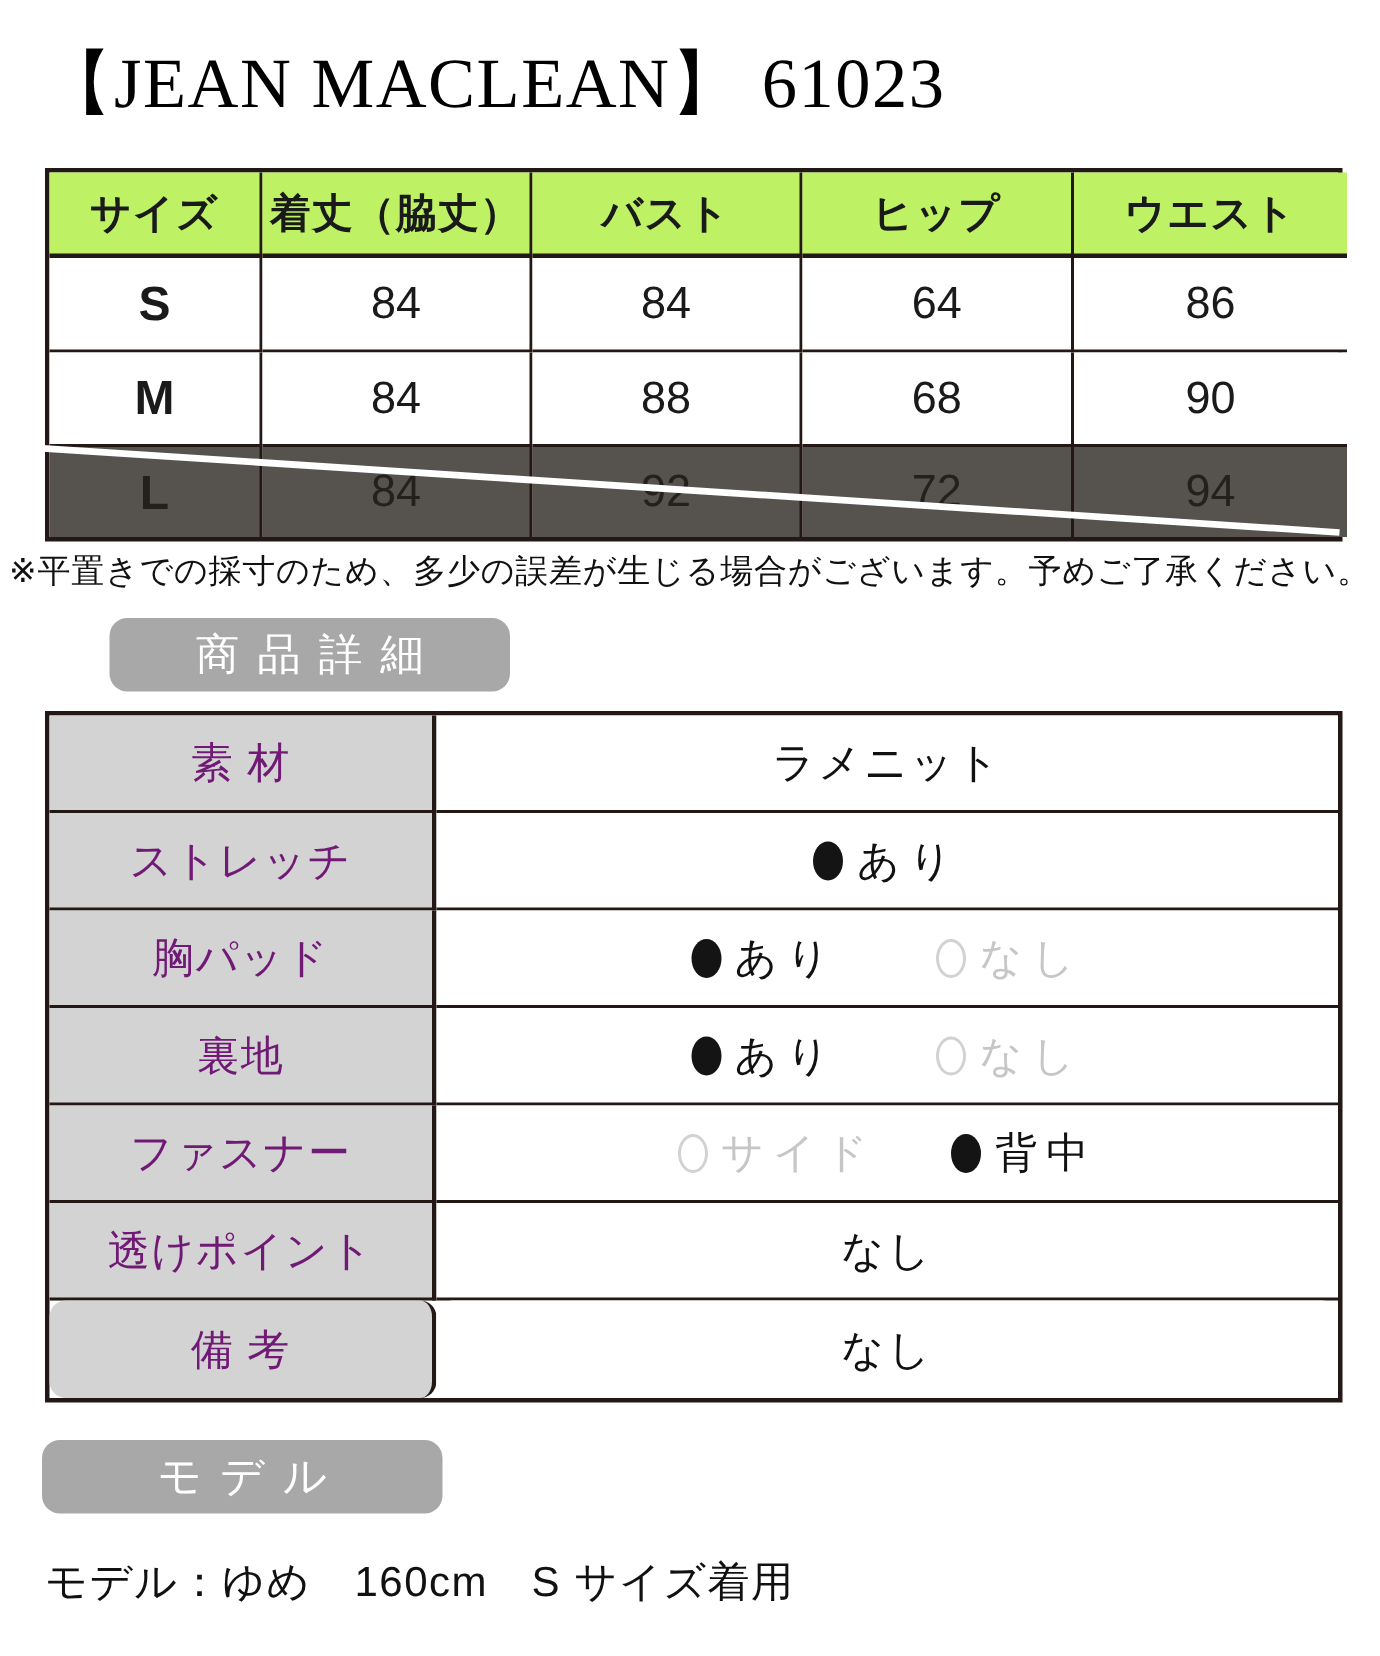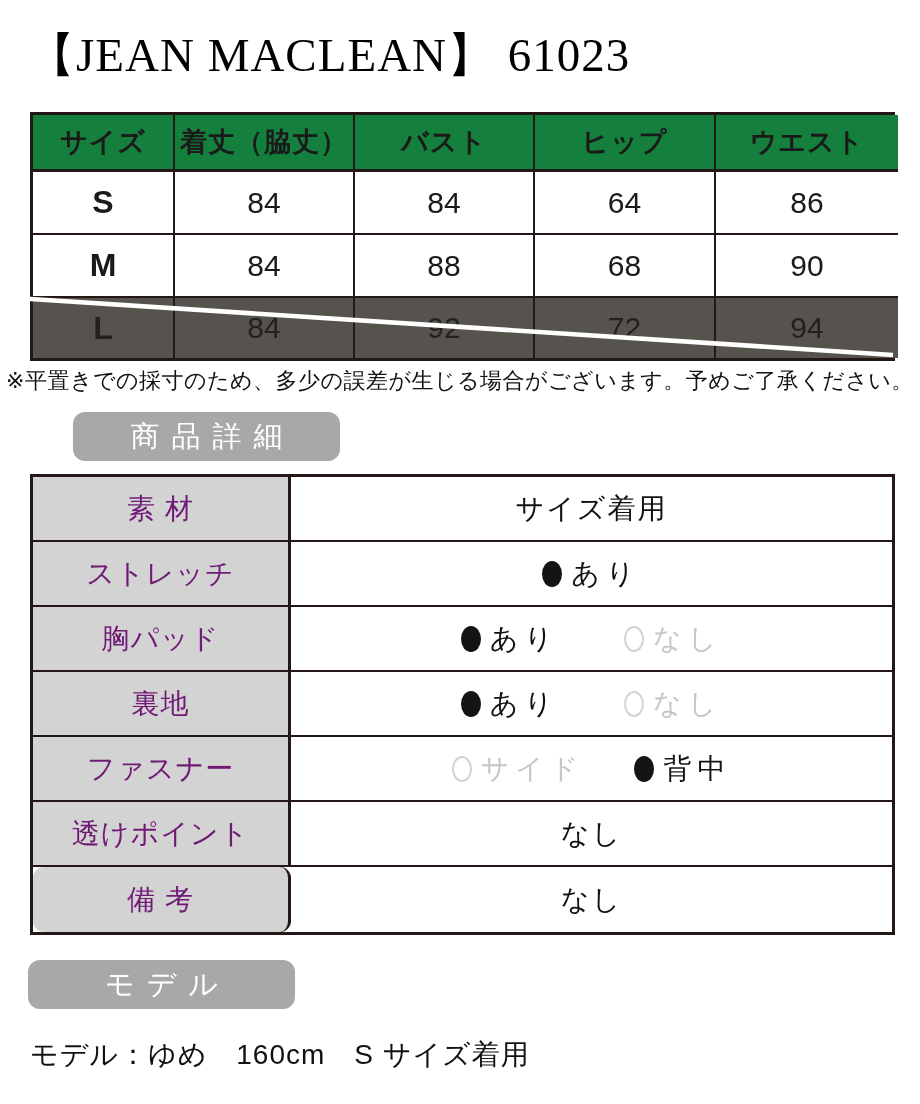--- a/index.html
+++ b/index.html
@@ -27,21 +27,21 @@
     grid-template-rows:57px 63px 63px 60px;
     border:3px solid #231815;
   }
   .size-table .cell {
     border-right:2px solid #231815; border-bottom:2px solid #231815;
     display:flex; align-items:center; justify-content:center;
     background:#fff; font-size:30px; color:#1a1a1a;
   }
   .size-table .cell:nth-child(5n) { border-right:none; }
   .size-table .cell.head {
-    background:#15803d; font-size:27px; font-weight:600;
+    background:#bef264; font-size:27px; font-weight:600;
     border-bottom:3px solid #231815; letter-spacing:1px;
   }
   .size-table .cell.size-letter { font-weight:600; font-size:32px; }
   .size-table .cell.dark {
     background:#56524e; color:#24211d;
   }
   .size-table .row-last { border-bottom:none; }
 
   
   .strike-svg { position:absolute; left:0; top:0; width:920px; height:1104px; pointer-events:none; }
@@ -133,21 +133,21 @@
   <div class="note">※平置きでの採寸のため、多少の誤差が生じる場合がございます。予めご了承ください。</div>
 
   <div class="badge details">
     <span>商品詳細</span>
   </div>
 
   <div class="details-grid">
       <div class="label">素 材</div>
       <div class="value">
         <div class="opt">
-          <span class="txt plain">サイズ着用</span>
+          <span class="txt plain">ラメニット</span>
         </div>
       </div>
       <div class="label">ストレッチ</div>
       <div class="value">
         <div class="opt">
           <span class="marker filled"></span>
           <span class="txt">あり</span>
         </div>
       </div>
       <div class="label">胸パッド</div>

